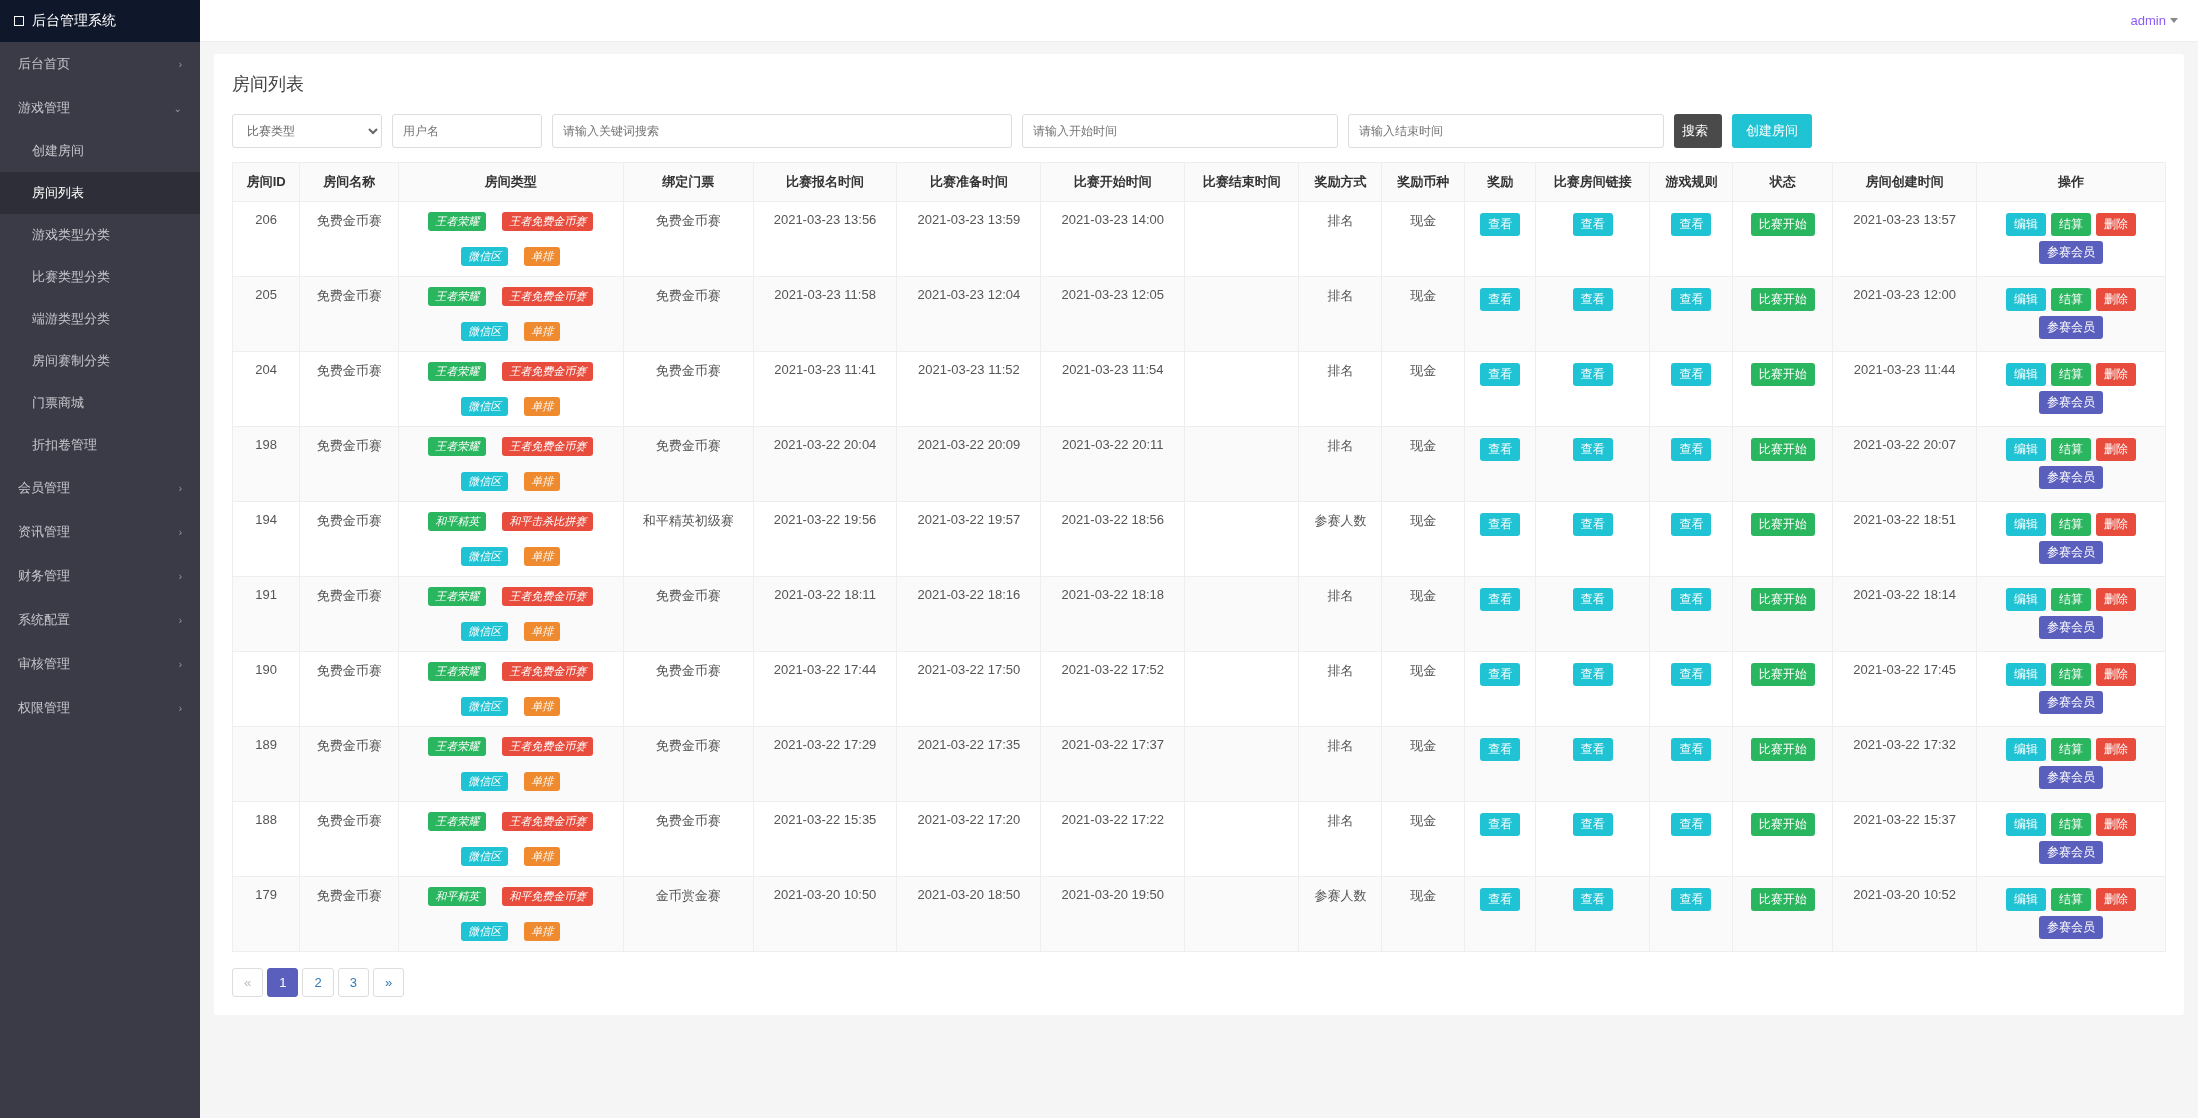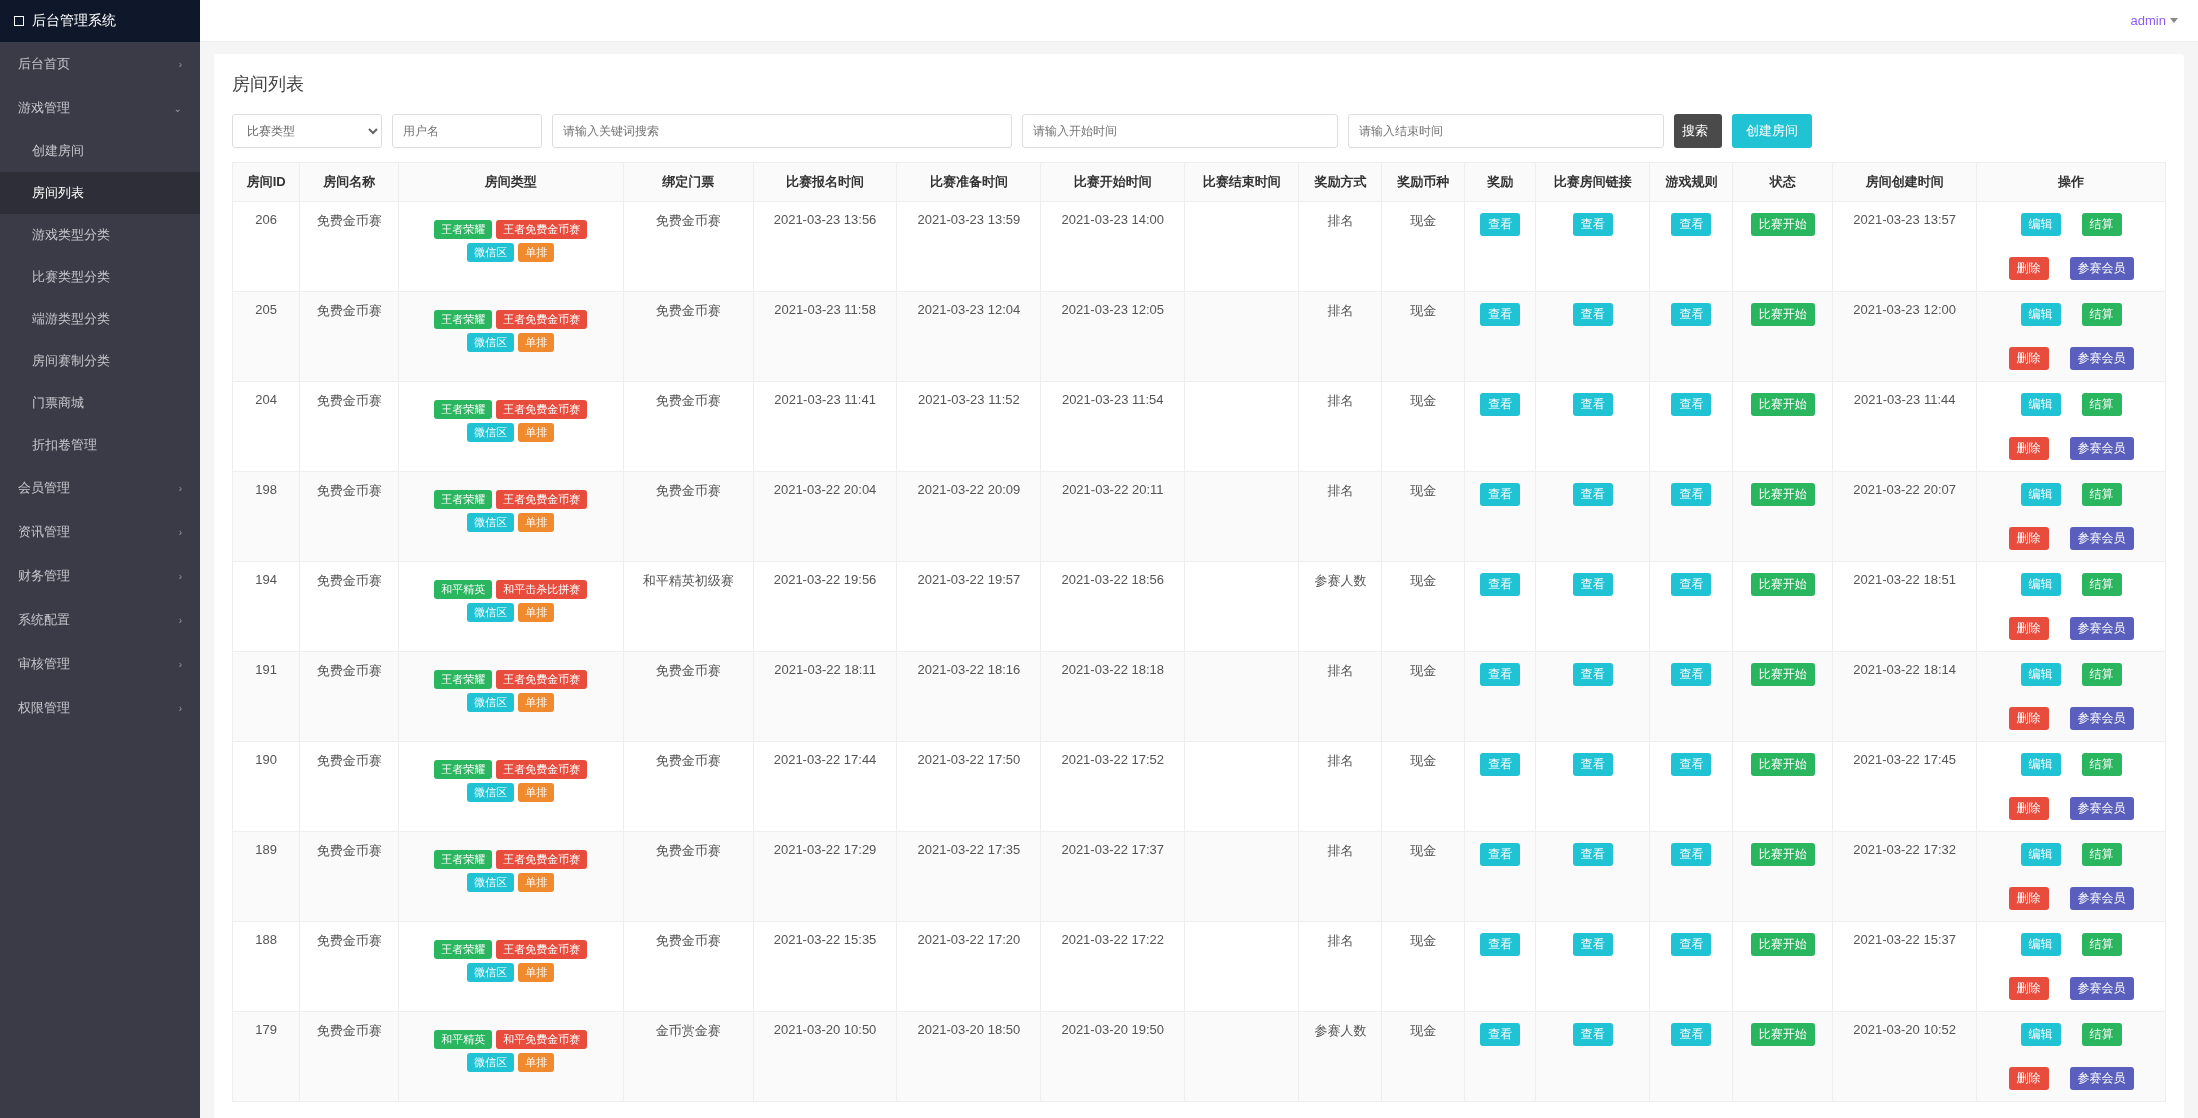--- a/index.html
+++ b/index.html
@@ -29,29 +29,29 @@
 .inp-date { width: 316px; }
 .btn { border: none; border-radius: 3px; padding: 8px 14px; font-size: 13px; color: #fff; cursor: pointer; }
 .btn-dark { background: #4a4a4a; padding-left: 8px; }
 .btn-info { background: #20c3d4; }
 
 table { width: 100%; border-collapse: collapse; }
 th, td { border: 1px solid #eee; padding: 10px 8px; text-align: center; font-size: 13px; color: #555; vertical-align: top; }
 th { background: #fafafa; font-weight: 600; color: #333; white-space: nowrap; }
 tbody tr:nth-child(even) { background: #fafafa; }
 
-.tags { display: flex; flex-wrap: wrap; gap: 4px; justify-content: center; max-width: 170px; margin: 8px auto; }
+.tags { display: flex; flex-wrap: wrap; gap: 16px; justify-content: center; max-width: 170px; margin: 0 auto; font-style: italic; }
 .tag { display: inline-block; padding: 2px 7px; border-radius: 3px; font-size: 11px; color: #fff; white-space: nowrap; }
 .tbtn { display: inline-block; padding: 3px 8px; border-radius: 3px; font-size: 12px; color: #fff; cursor: pointer; margin: 1px 1px; white-space: nowrap; }
 .c-green { background: #2ab55f; }
 .c-red   { background: #e84c3d; }
 .c-teal  { background: #20c3d4; }
 .c-orange{ background: #ef8a2e; }
 .c-purple{ background: #5a5fbd; }
-.ops { display: flex; flex-wrap: wrap; gap: 19px; justify-content: center; max-width: 140px; margin: 0 auto; }
+.ops { display: flex; flex-wrap: wrap; gap: 3px; justify-content: center; max-width: 140px; margin: 0 auto; }
 
 .pagination { display: flex; gap: 4px; margin-top: 16px; }
 .page-link { border: 1px solid #ddd; padding: 6px 11px; font-size: 13px; color: #337ab7; background: #fff; border-radius: 3px; cursor: pointer; }
 .page-link.active { background: #5a5fbd; color: #fff; border-color: #5a5fbd; }
 .page-link.disabled { color: #bbb; cursor: default; }
 </style>
 </head>
 <body>
 
 <div class="topbar">

